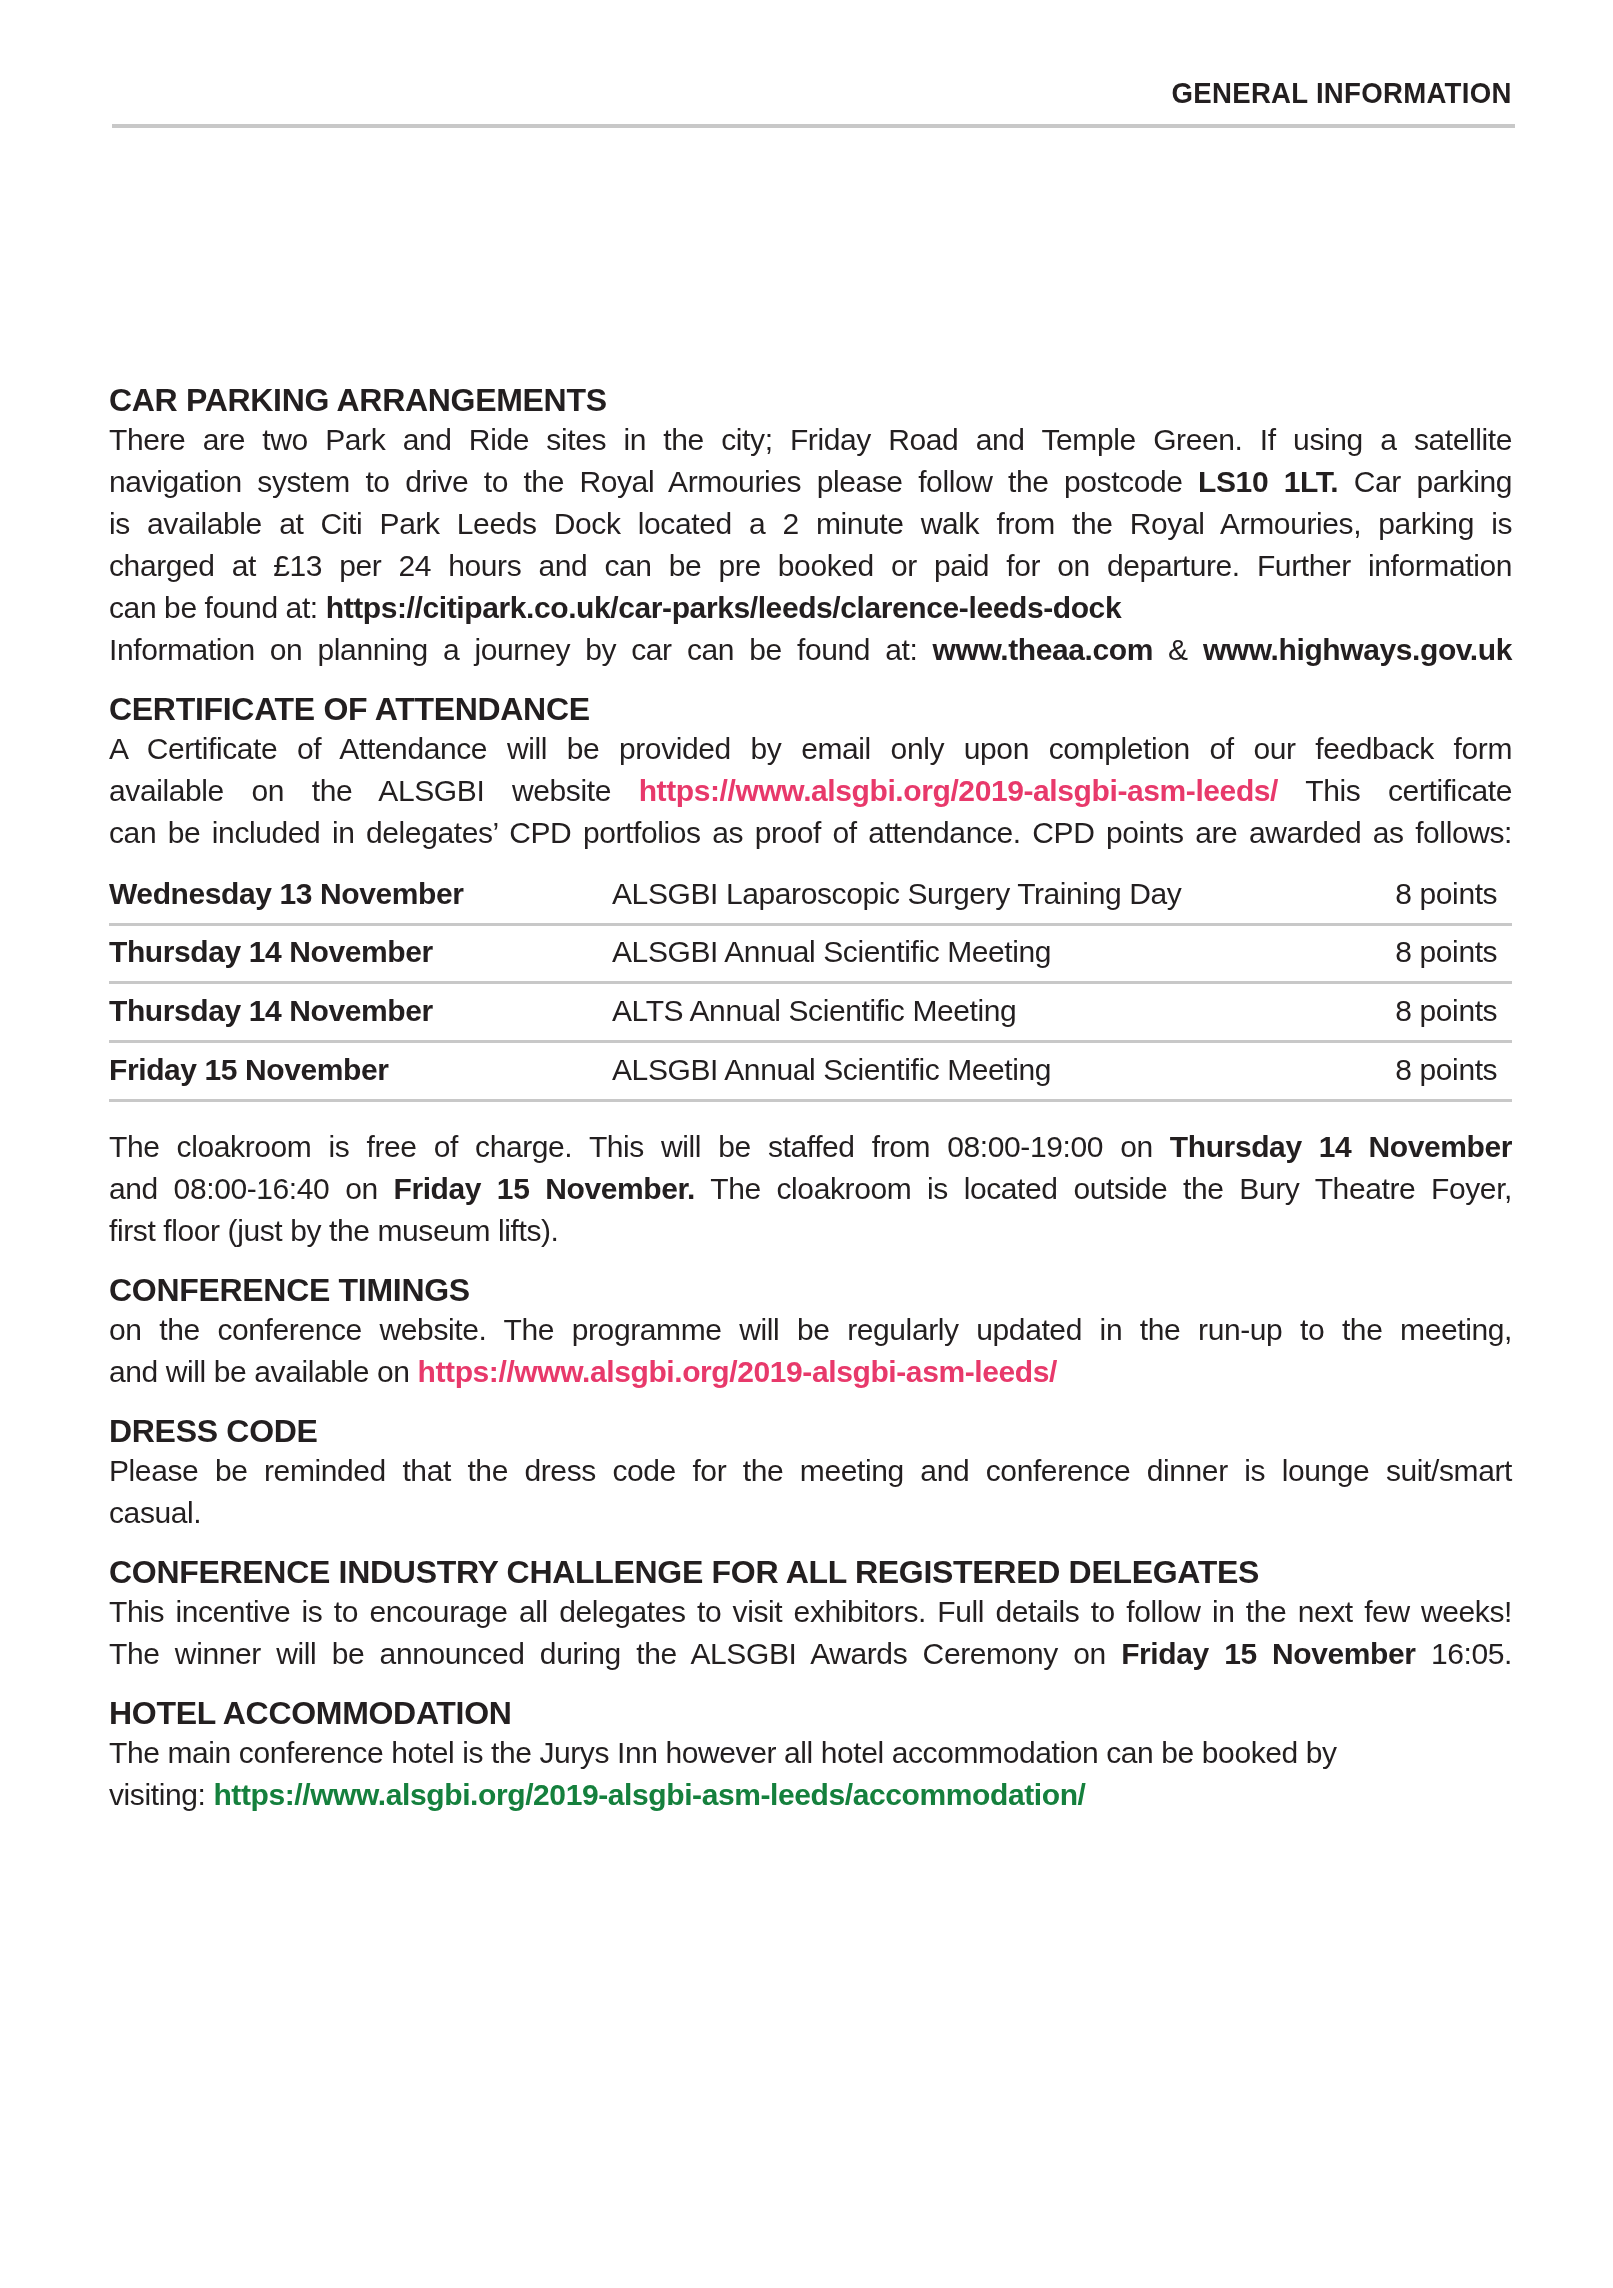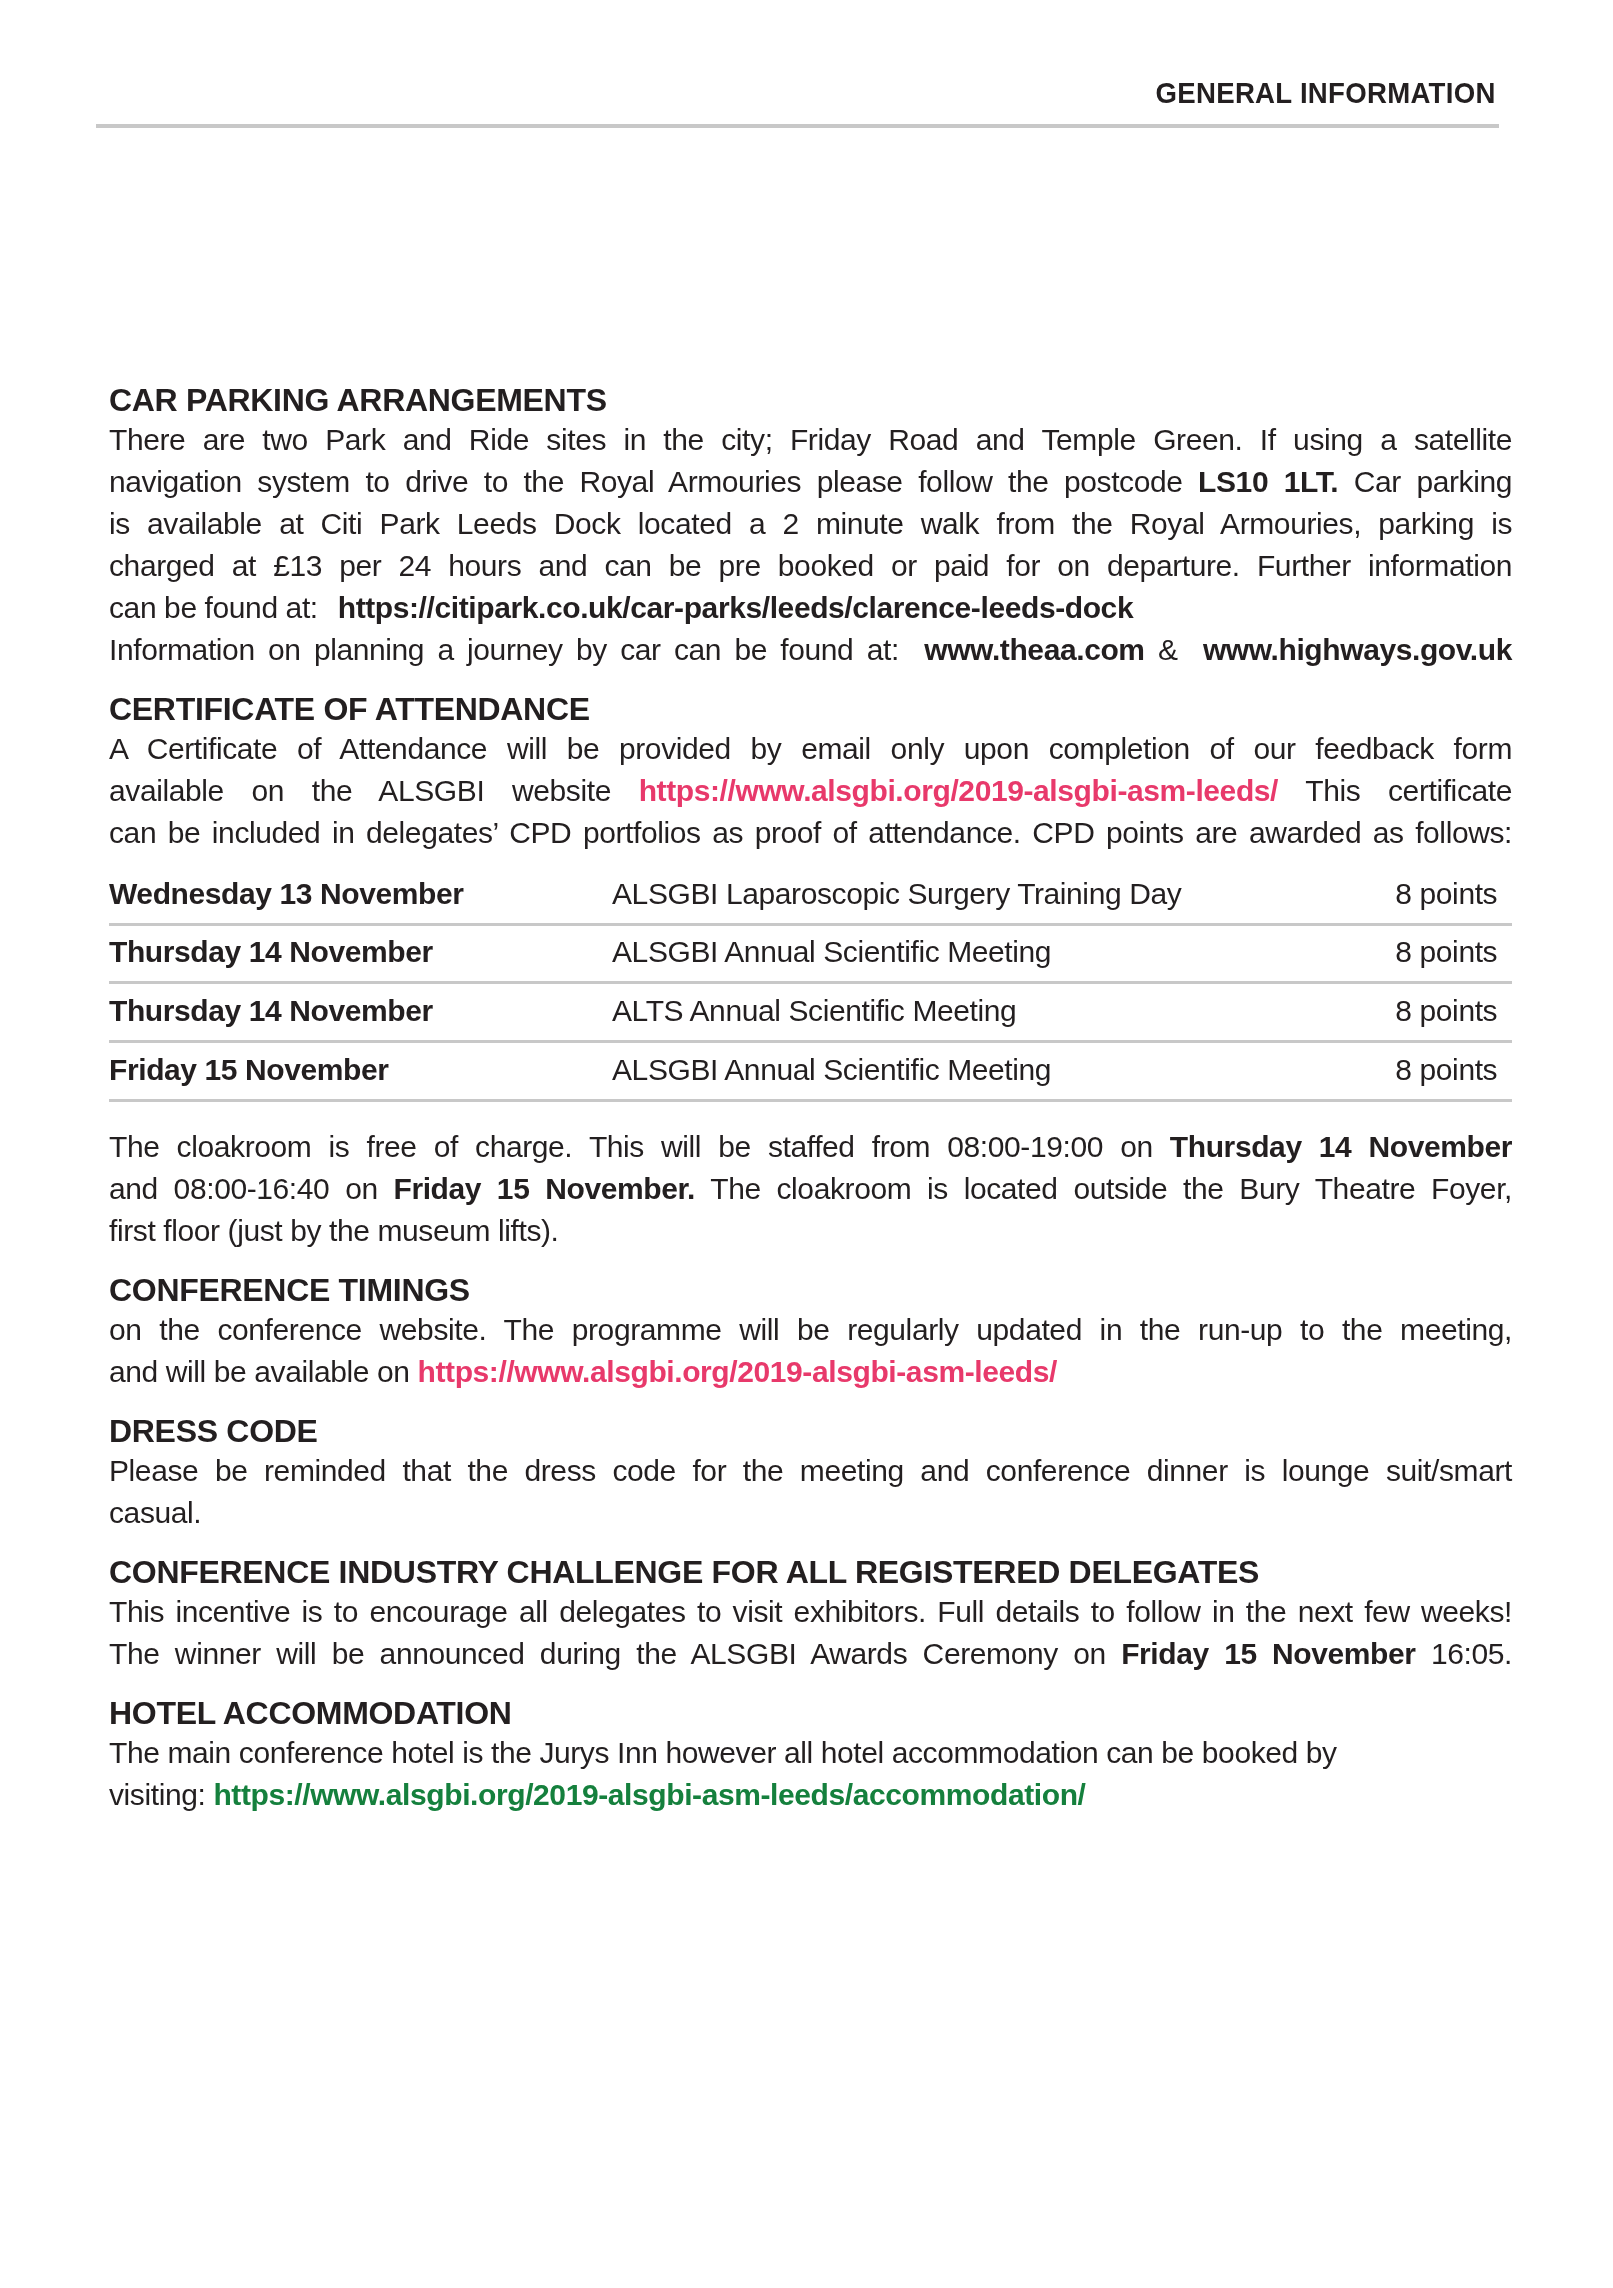--- a/index.html
+++ b/index.html
@@ -2,21 +2,21 @@
 <html style="font-size:14.8px"><head>
 <meta charset="utf-8">
 <style>
   html, body { margin: 0; padding: 0; background: #ffffff; }
   body {
     width: 1613px; height: 2289px; position: relative; overflow: hidden;
     font-family: "Liberation Sans", "DejaVu Sans", sans-serif;
     color: #231f20;
   }
   .header {
-    position: absolute; left: 96px; top: 72px; width: 1403px;
+    position: absolute; left: 112px; top: 72px; width: 1403px;
   }
   .header-title {
     text-align: right; font-weight: bold; font-size: 30px;
     letter-spacing: 0.3px; padding-right: 3.7px; line-height: 41px;
     transform: scaleX(0.92); transform-origin: right center;
   }
   .header-rule {
     margin-top: 11px; height: 3.7px; background: #c8c8c8;
   }
   .content {
@@ -28,21 +28,21 @@
     margin: 0; letter-spacing: -0.3px;
   }
   .para {
     font-size: 30px; line-height: 42px; margin: 0;
     text-align: justify; letter-spacing: -0.4px;
   }
   .para .line { display: block; text-align: justify; text-align-last: justify; white-space: nowrap; }
   .para .line.last { text-align-last: left; }
   b, .bold { font-weight: bold; }
   .link { color: #e8396b; font-weight: bold; text-decoration: none; }
-  .link-dark { color: #231f20; font-weight: bold; text-decoration: none; margin-left: 12px; }
+  .link-dark { color: #231f20; font-weight: bold; text-decoration: none; }
   .cpd-table {
     width: 1403px; border-collapse: collapse; margin-top: 13px; margin-bottom: 24px;
     font-size: 30px;
   }
   .cpd-table td {
     padding: 5.5px 0 9.2px 0; line-height: 41px;
     border-bottom: 3.7px solid #c8c8c8; letter-spacing: -0.4px;
   }
   .cpd-table td.day { width: 503px; font-weight: bold; }
   .cpd-table td.event { width: 720px; }

